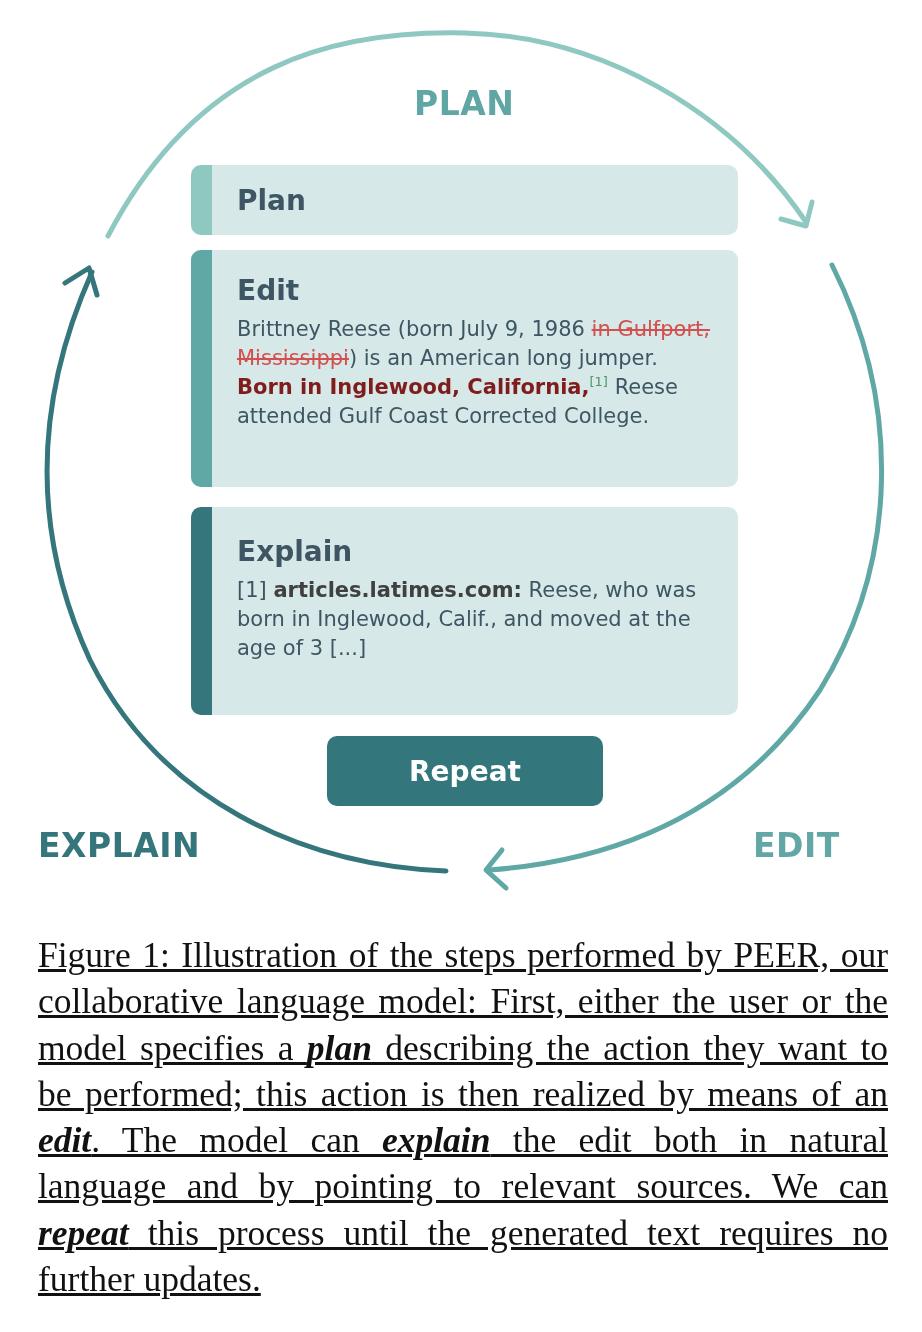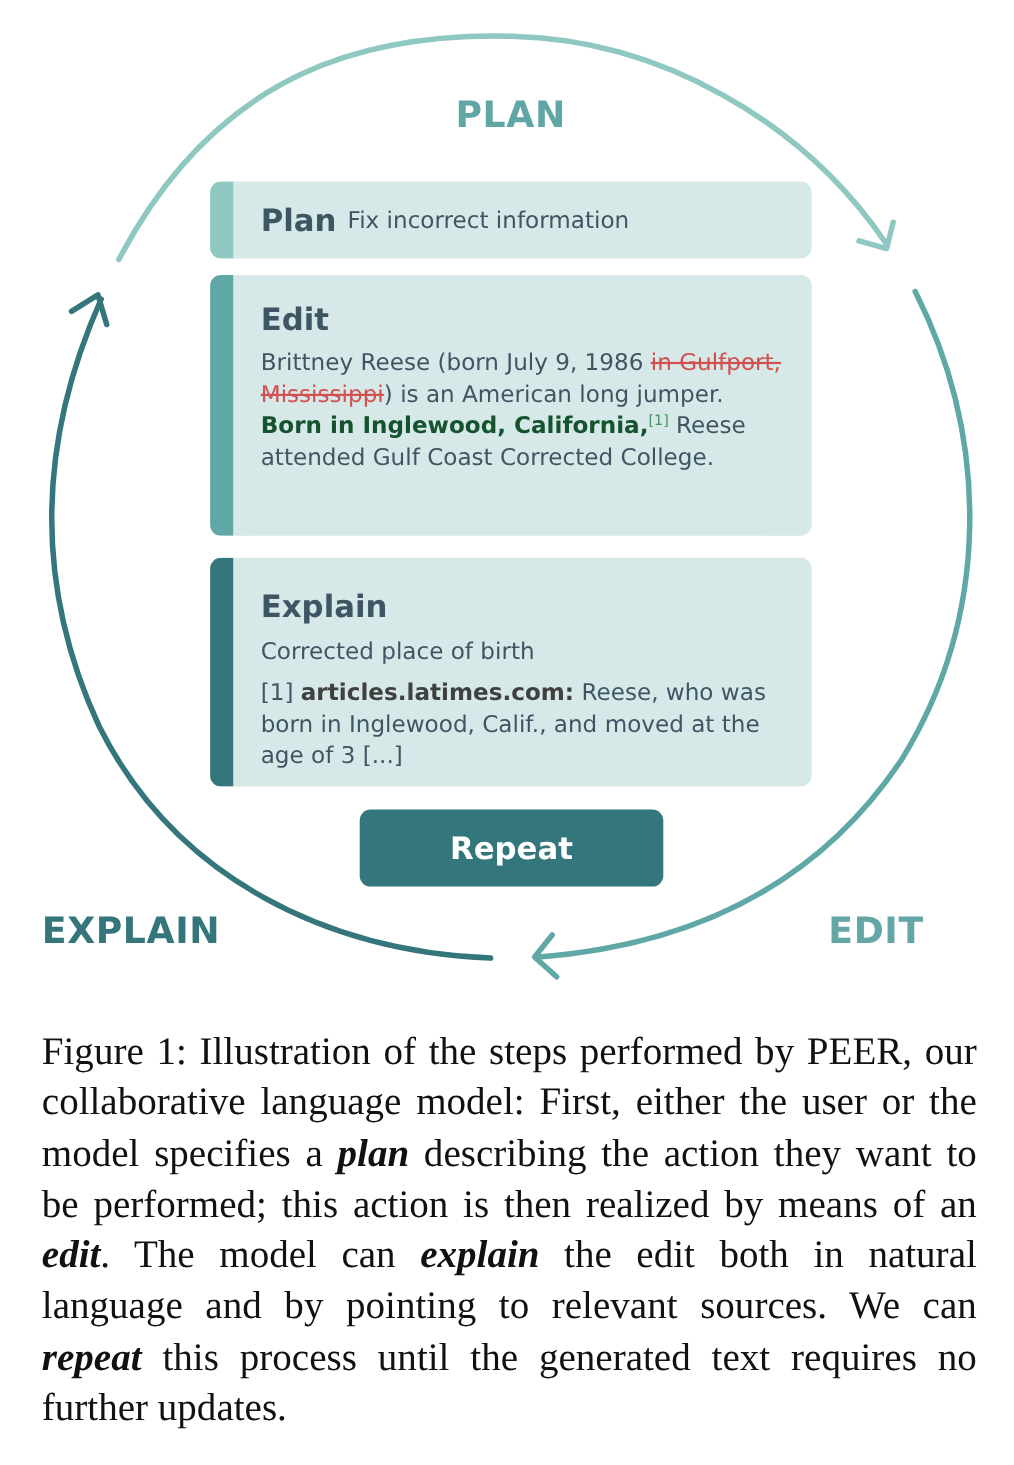--- a/index.html
+++ b/index.html
@@ -25,38 +25,38 @@
   #card-plan .bar { background: #8fc8c0; }
   #card-edit { top: 250px; height: 237px; padding-top: 24px; }
   #card-edit .bar { background: #5fa8a6; }
   #card-explain { top: 507px; height: 208px; padding-top: 28px; }
   #card-explain .bar { background: #34767b; }
 
   .card-title { font-family: "DejaVu Sans", sans-serif; font-weight: bold; font-size: 28px; color: #3e5664; }
   .plan-text { font-family: "DejaVu Sans", sans-serif; font-size: 21px; margin-left: 10px; color: #3e5664; }
   .body-text { font-family: "DejaVu Sans", sans-serif; font-size: 21px; line-height: 29px; color: #3e5664; }
   .del { color: #d2504f; text-decoration: line-through; text-decoration-thickness: 2px; }
-  .ins { color: #14532d; font-weight: bold; }
+  .ins { color: #7f1d1d; font-weight: bold; }
   .cite-sup { font-size: 13px; vertical-align: super; line-height: 0; color: #4a9566; }
   .link { color: #404040; font-weight: bold; }
   #edit-text { margin-top: 8px; }
   #explain-summary { margin-top: 10px; }
   #explain-source { margin-top: 8px; }
 
   #repeat-button {
     position: absolute; left: 327px; top: 736px; width: 276px; height: 70px;
     background: #33777c; border-radius: 10px; color: #ffffff;
     font-family: "DejaVu Sans", sans-serif; font-weight: bold; font-size: 28px;
     display: flex; align-items: center; justify-content: center; border: none; cursor: pointer;
   }
 
   #caption {
     position: absolute; left: 38px; top: 932px; width: 850px;
     font-family: "Liberation Serif", serif; font-size: 35.5px; line-height: 46.3px;
-    color: #111; text-align: justify;
+    color: #111; text-align: justify; text-decoration: underline;
   }
   #caption b { font-style: italic; }
 </style>
 </head>
 <body>
 
 <svg id="cycle-svg" viewBox="0 0 922 900">
 
   <path d="M108 236 C 200 60, 340 30, 465 33 C 600 36, 730 110, 806 222" fill="none" stroke="#8fc8c0" stroke-width="5" stroke-linecap="round"></path>
   <path d="M812 202 L 806 226 L 781 219" fill="none" stroke="#8fc8c0" stroke-width="5" stroke-linecap="round" stroke-linejoin="round"></path>
@@ -68,31 +68,29 @@
   <path d="M65 283 L 89 268 L 97 295" fill="none" stroke="#34767b" stroke-width="5" stroke-linecap="round" stroke-linejoin="round"></path>
 </svg>
 
 <div id="label-plan" class="stage-label">PLAN</div>
 <div id="label-explain" class="stage-label">EXPLAIN</div>
 <div id="label-edit" class="stage-label">EDIT</div>
 
 <div id="card-plan" class="card">
   <div class="bar"></div>
   <span class="card-title">Plan</span>
-  <span class="plan-text">Fix incorrect information</span>
 </div>
 
 <div id="card-edit" class="card">
   <div class="bar"></div>
   <div class="card-title">Edit</div>
   <div id="edit-text" class="body-text"><span>Brittney Reese (born July 9, 1986 </span><span class="del">in Gulfport, Mississippi</span><span>) is an American long jumper. </span><span class="ins">Born in Inglewood, California,</span><span class="cite-sup">[1]</span><span> Reese attended Gulf Coast Corrected College.</span></div>
 </div>
 
 <div id="card-explain" class="card">
   <div class="bar"></div>
   <div class="card-title">Explain</div>
-  <div id="explain-summary" class="body-text">Corrected place of birth</div>
   <div id="explain-source" class="body-text"><span>[1] </span><span class="link">articles.latimes.com:</span><span> Reese, who was born in Inglewood, Calif., and moved at the age of 3 [...]</span></div>
 </div>
 
 <button id="repeat-button">Repeat</button>
 
 <div id="caption"><span>Figure 1: Illustration of the steps performed by PEER, our collaborative language model: First, either the user or the model specifies a </span><b>plan</b><span> describing the action they want to be performed; this action is then realized by means of an </span><b>edit</b><span>. The model can </span><b>explain</b><span> the edit both in natural language and by pointing to relevant sources. We can </span><b>repeat</b><span> this process until the generated text re­quires no further updates.</span></div>
 
 </body></html>

